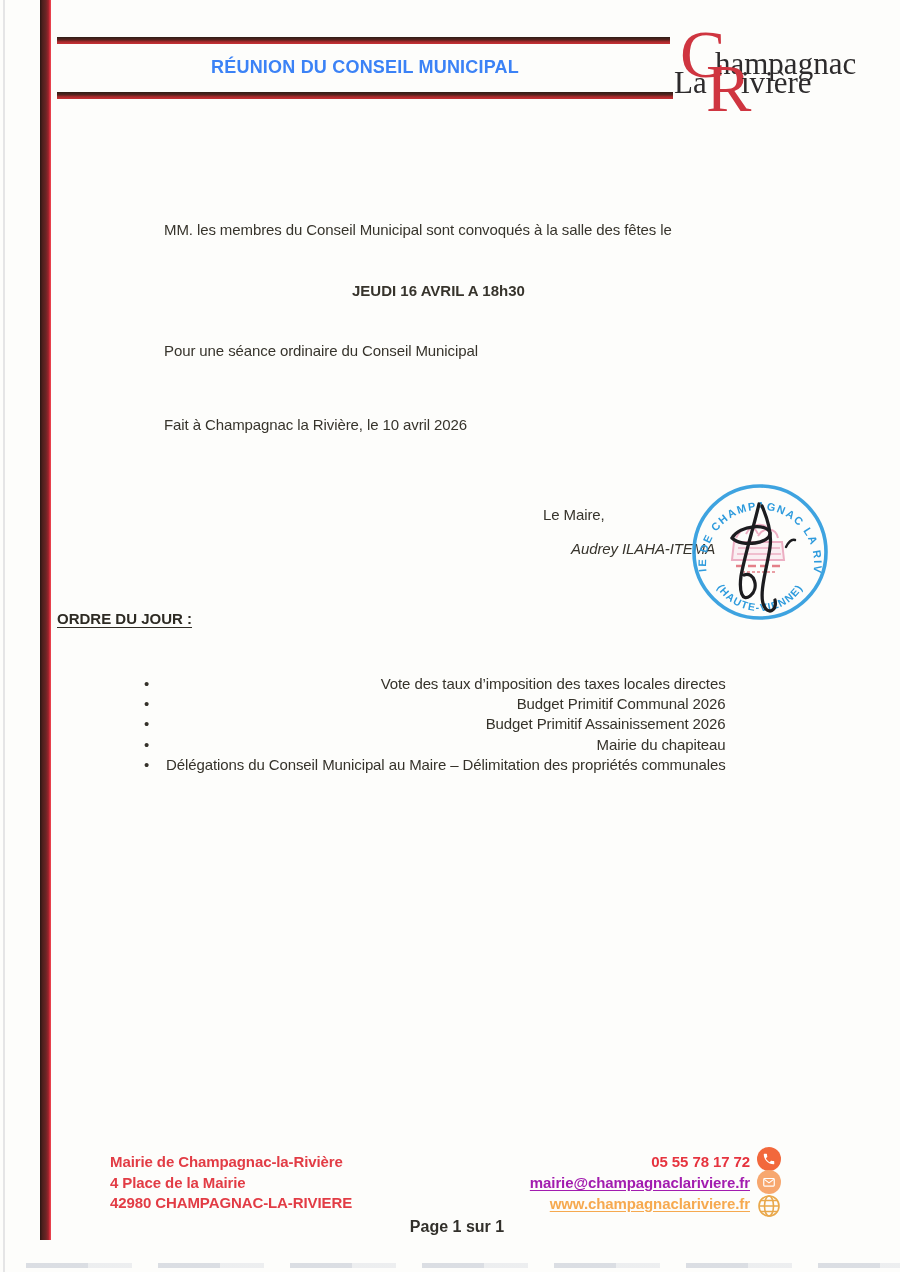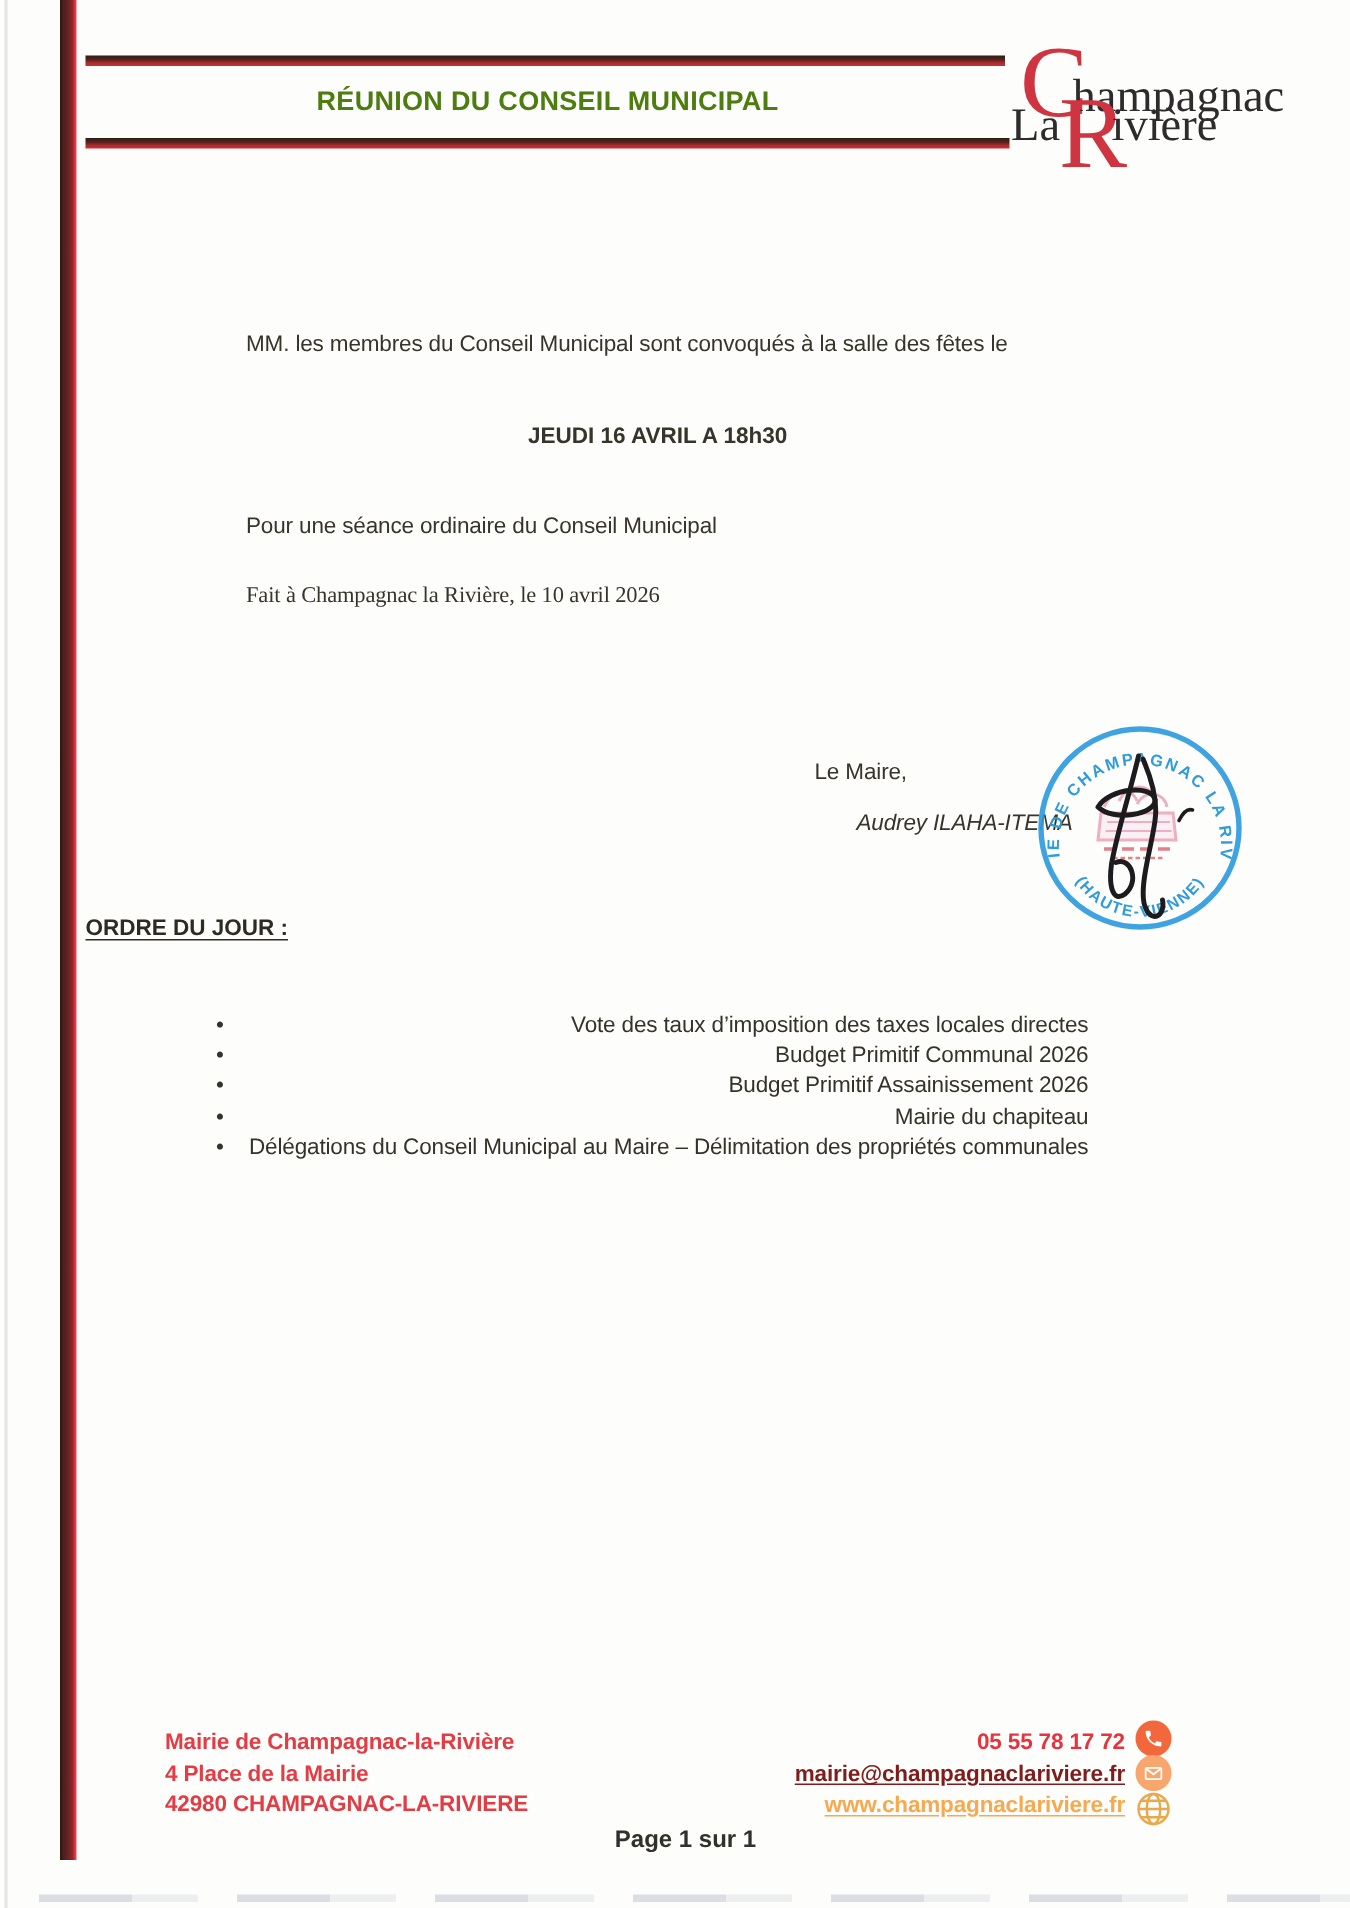--- a/index.html
+++ b/index.html
@@ -23,40 +23,40 @@
       rgba(140,150,172,0.00) 0 26px, rgba(140,150,172,0.30) 26px 88px,
       rgba(120,132,158,0.12) 88px 132px);
   }
   
   .rule { position:absolute; height:7px;
     background:linear-gradient(180deg,#2e1d16 0%,#57231e 40%,#a92a2c 68%,#c93136 100%); }
   .rule.top { left:57px; top:37px; width:613px; }
   .rule.bot { left:57px; top:92px; width:616px; }
   .doc-title {
     position:absolute; left:365px; top:57px; transform:translateX(-50%);
-    white-space:nowrap; color:#4d7c0f; font-weight:bold; font-size:18px;
+    white-space:nowrap; color:#3b82f6; font-weight:bold; font-size:18px;
     letter-spacing:0.2px;
   }
   
   .logo { position:absolute; left:672px; top:28px; width:228px; height:105px;
     font-family:"Liberation Serif", serif; }
   .logo span { position:absolute; line-height:1; white-space:nowrap; }
   .logo .big { color:#cf3540; font-size:68px; }
   .logo .word { color:#2d2b2c; font-size:31px; }
   .logo .c { left:8px; top:-8px; }
   .logo .hampagnac { left:43px; top:9px;margin-top:11px; }
   .logo .la { left:2px; top:39px; }
   .logo .r { left:34px; top:26px; }
   .logo .iviere { left:69px; top:39px; }
   
   .line { position:absolute; font-size:15px; white-space:nowrap; letter-spacing:-0.1px; color:#37342c; }
   .l-intro   { left:164px; top:221px; }
   .l-datetime{ left:352px; top:282px; font-weight:bold; letter-spacing:0; }
   .l-purpose { left:164px; top:342px; }
-  .l-dateline{ left:164px; top:389px;font-family:Liberation Serif, serif; }
+  .l-dateline{ left:164px; top:416px; }
   .l-role    { left:543px; top:506px; }
   .l-name    { left:571px; top:540px;font-style:italic; }
   .agenda-heading {
     position:absolute; left:57px; top:610px; font-size:15px; font-weight:bold;
     color:#2e2b24; text-decoration:underline; text-underline-offset:3px; white-space:nowrap;
   }
   .agenda { position:absolute; left:143px; top:674px; margin:0; padding:0; list-style:none; }
   .agenda li {
     position:relative; padding-left:23px; font-size:15px; line-height:20.2px;
     color:#35322a; white-space:nowrap; letter-spacing:-0.1px;text-align:right;
@@ -68,21 +68,21 @@
   .footer-address {
     position:absolute; left:110px; top:1152px; font-size:15px; font-weight:bold;
     color:#e23c45; line-height:20.6px; white-space:nowrap; letter-spacing:-0.1px;
   }
   .footer-contact {
     position:absolute; right:150px; top:1152px; text-align:right; font-size:15px;
     font-weight:bold; line-height:20.9px; white-space:nowrap; letter-spacing:-0.1px;
   }
   .footer-contact .phone { color:#e6333e;text-align:right; }
   .footer-contact .mail, .footer-contact .web {
-    color:#7f1d1d; text-decoration:underline; text-underline-offset:2px;
+    color:#a21caf; text-decoration:underline; text-underline-offset:2px;
   }
   .footer-contact .web { color:#f6a94f; }
   .contact-icons { position:absolute; left:757px; top:1147px; }
   .cicon { position:absolute; left:0; width:24px; height:24px; border-radius:50%;
     display:flex; align-items:center; justify-content:center; }
   .cicon.phone-bg { top:0;  background:#f2683c; }
   .cicon.mail-bg  { top:23px; background:#f7a76e; }
   .cicon.globe-bg { top:47px; background:transparent; }
   .page-indicator {
     position:absolute; left:457px; top:1218px; transform:translateX(-50%);

